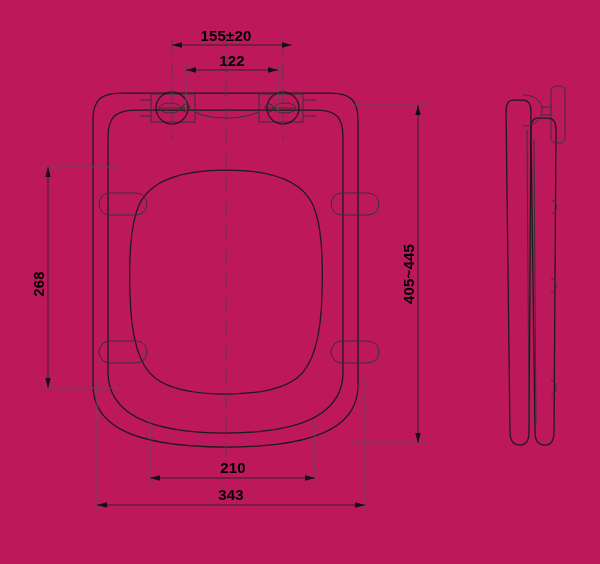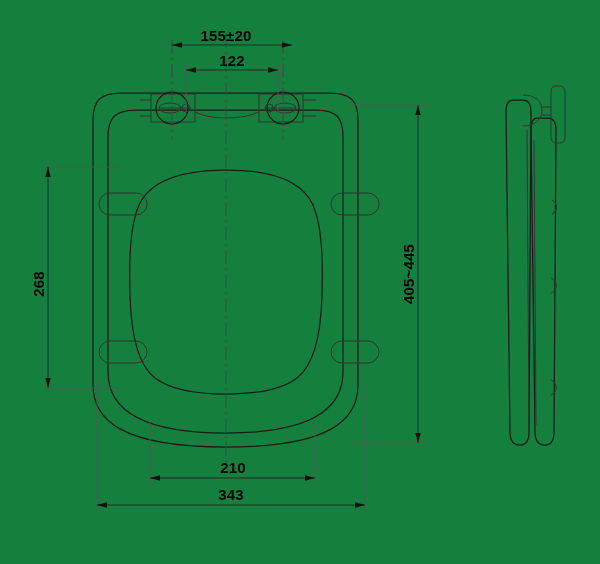--- a/index.html
+++ b/index.html
@@ -7,21 +7,21 @@
     padding: 0;
     background: #ffffff;
   }
   body {
     font-family: "Liberation Sans", sans-serif;
   }
   #drawing-root {
     position: relative;
     width: 600px;
     height: 564px;
-    background: #15803d;
+    background: #be185d;
     overflow: hidden;
   }
   svg.cad {
     position: absolute;
     left: 0;
     top: 0;
     width: 600px;
     height: 564px;
     display: block;
   }

